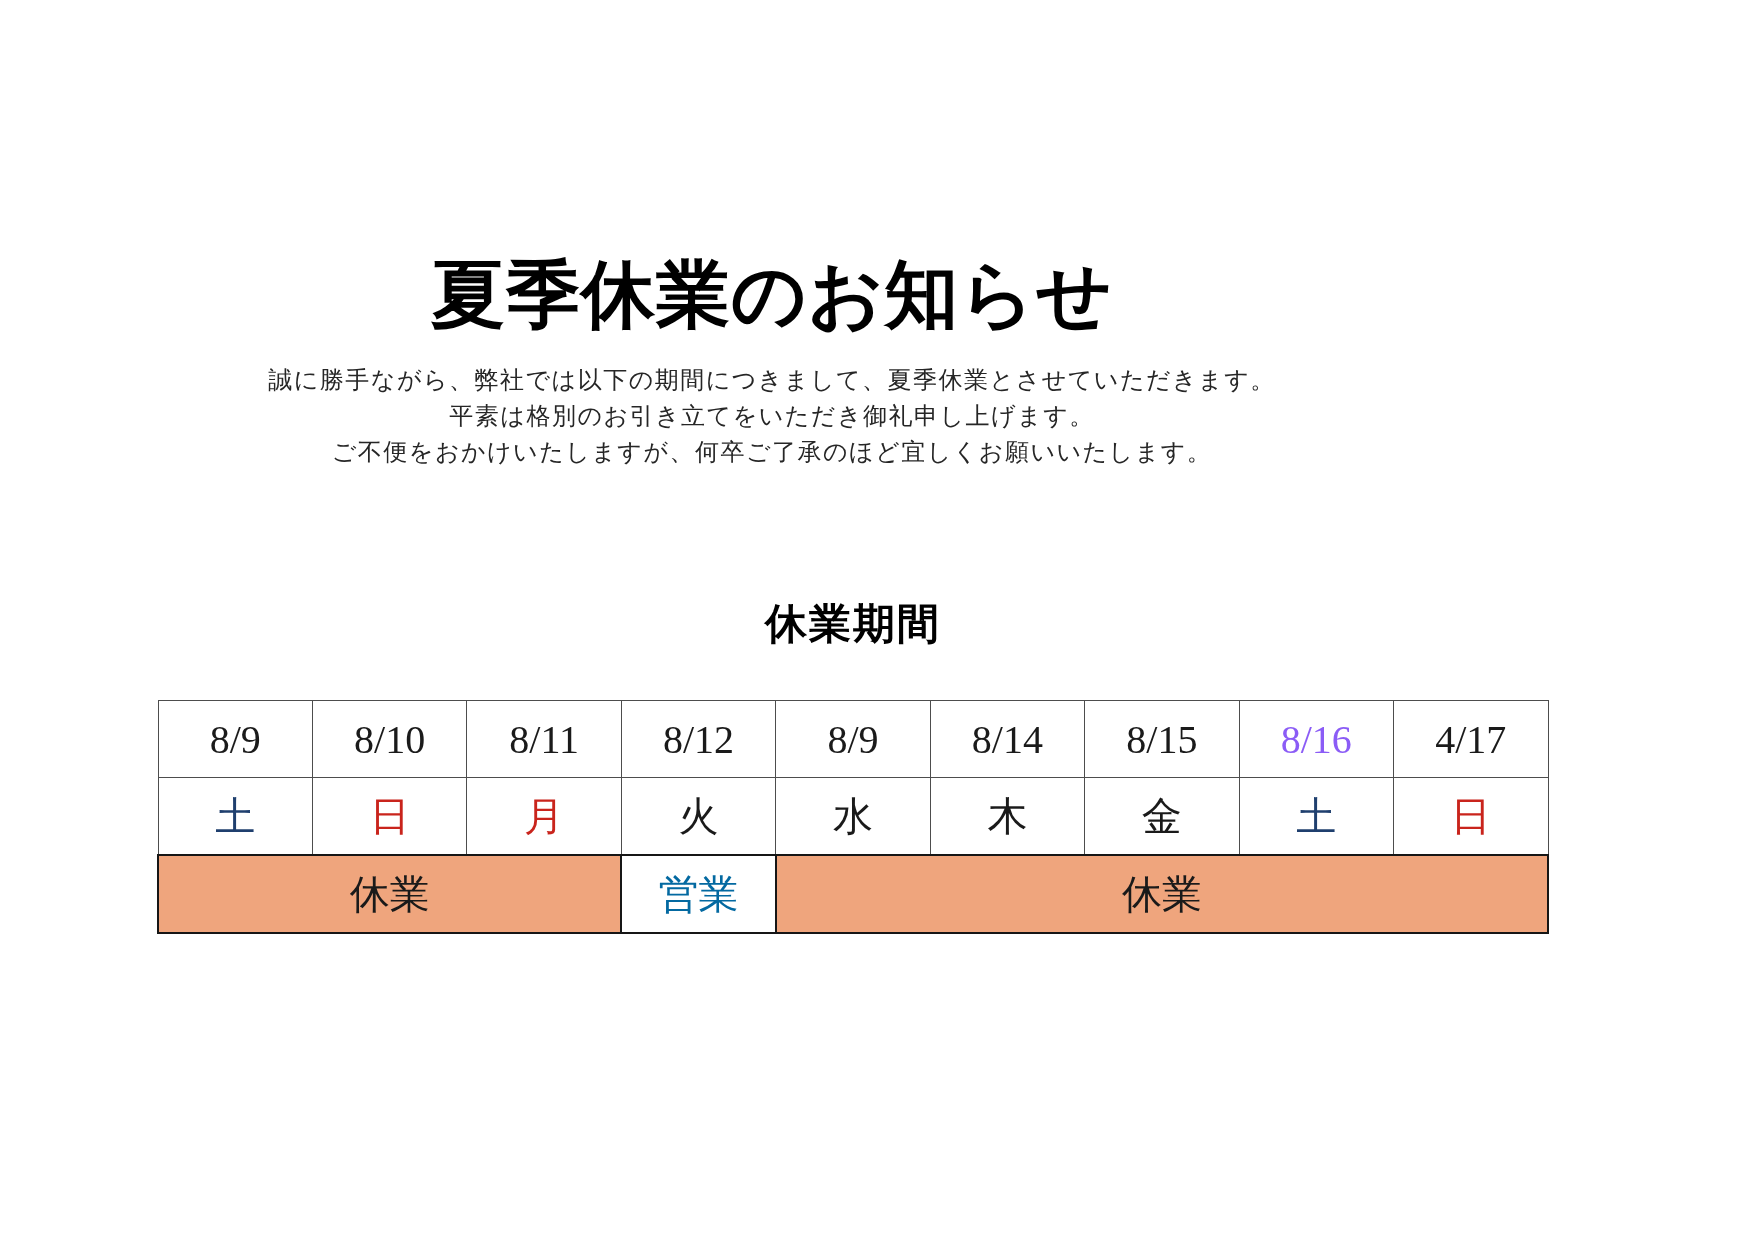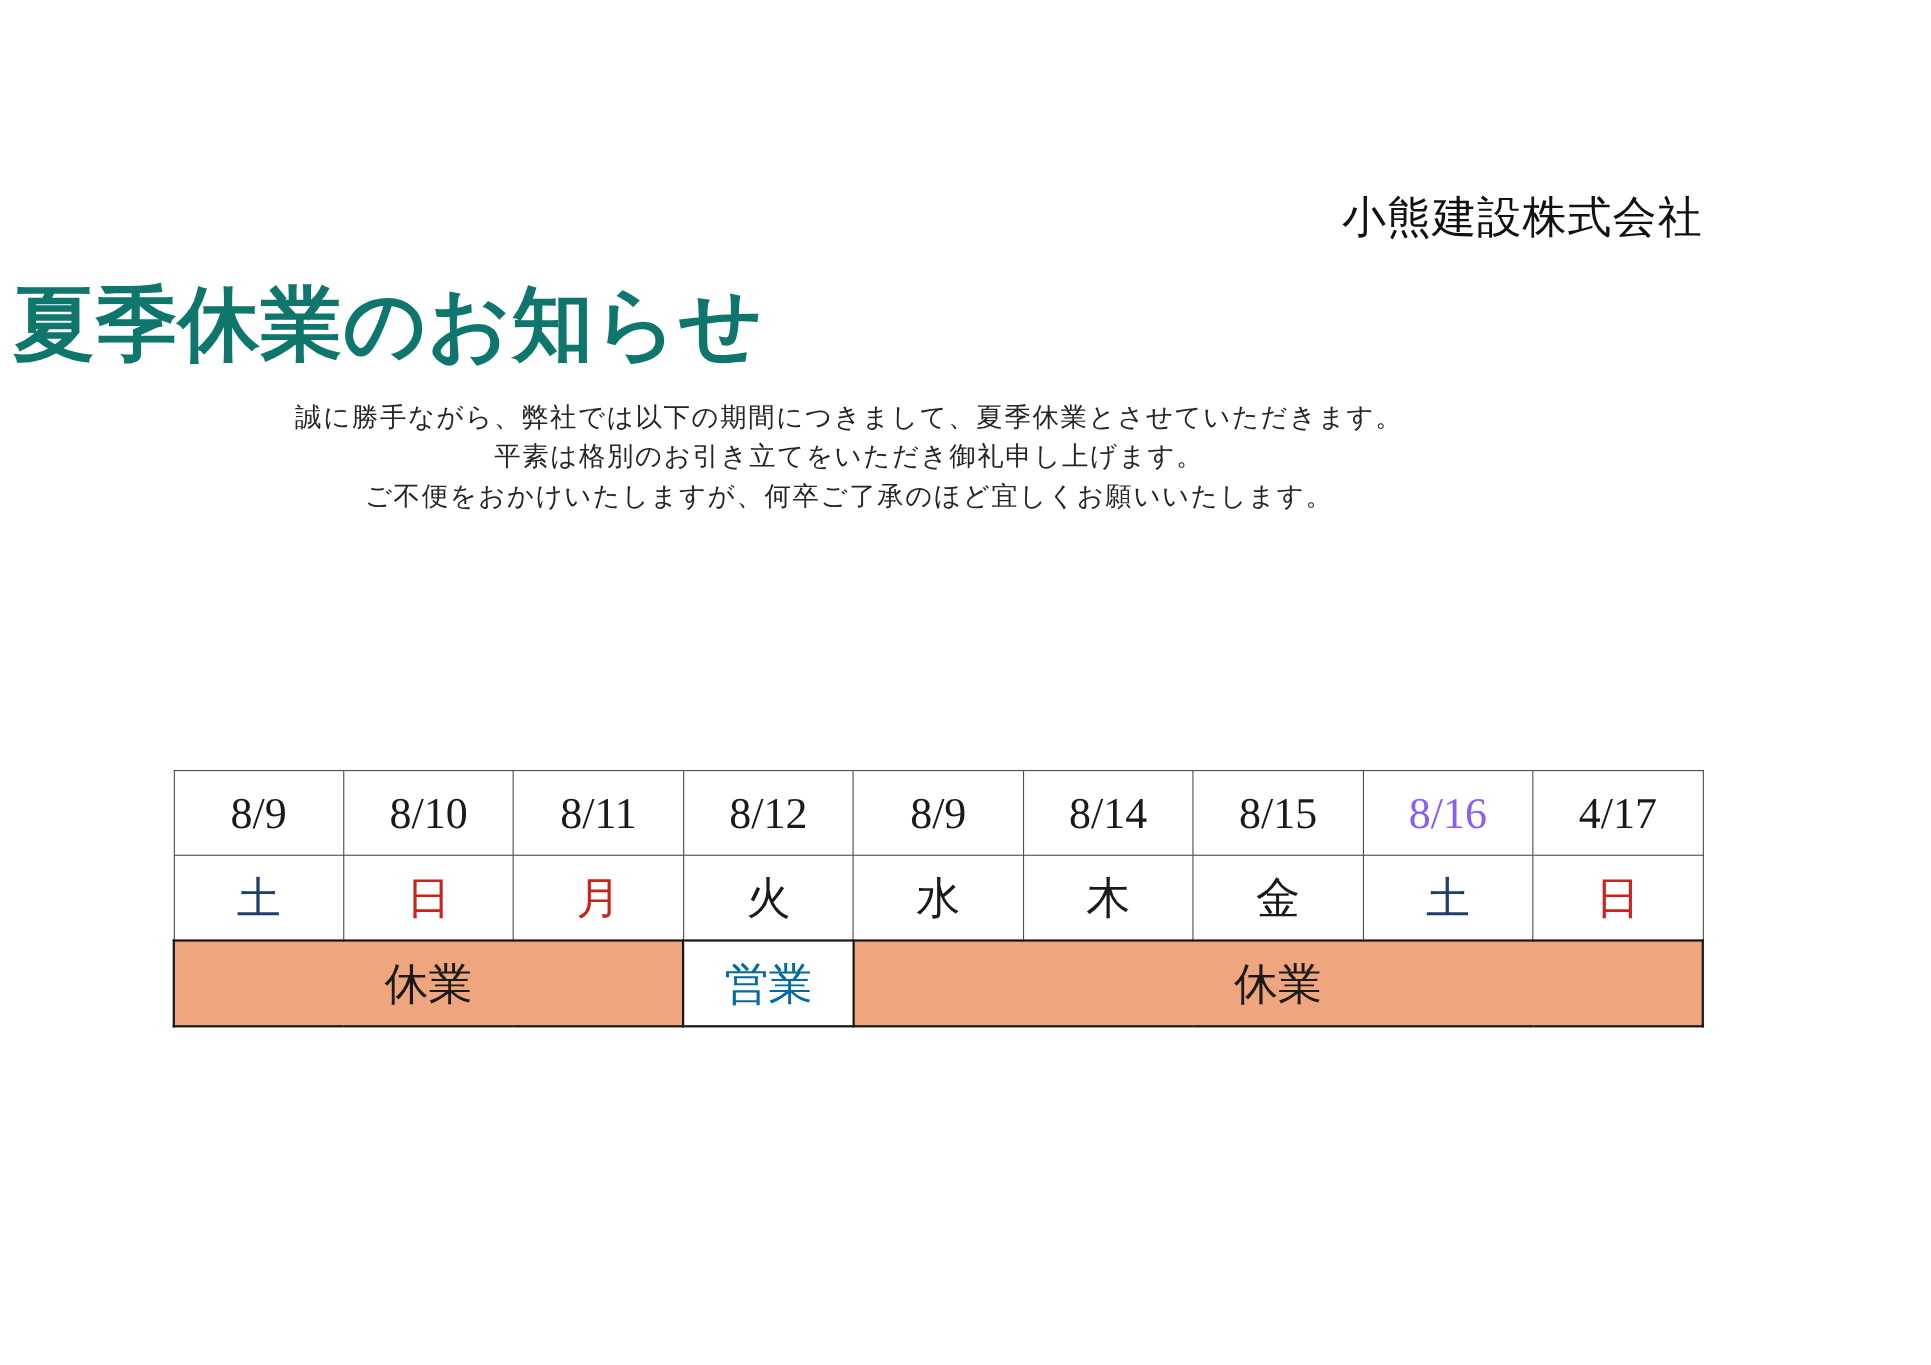--- a/index.html
+++ b/index.html
@@ -23,27 +23,27 @@
     width: 1548px;
     text-align: right;
     font-size: 40px;
     letter-spacing: 1px;
     color: #111111;
     white-space: nowrap;
   }
   .notice-title {
     position: absolute;
     top: 246px;
-    left: 12px;
+    left: 0;
     width: 1544px;
-    text-align: left;
+    text-align: center;
     font-size: 74px;
     font-weight: bold;
     letter-spacing: 1px;
-    color: #0f766e;
+    color: #000000;
     white-space: nowrap;
   }
   .greeting {
     position: absolute;
     top: 362px;
     left: 0;
     width: 1544px;
     text-align: center;
     font-size: 24px;
     line-height: 36px;
@@ -81,30 +81,30 @@
   .schedule-table tr.status-row td {
     border: 2px solid #161616;
     font-size: 40px;
   }
 </style>
 </head>
 <body>
 
 <div class="page">
 
-  <div class="company-name">小熊建設株式会社</div>
 
   <div class="notice-title">夏季休業のお知らせ</div>
 
   <div class="greeting">
     <div>誠に勝手ながら、弊社では以下の期間につきまして、夏季休業とさせていただきます。</div>
     <div>平素は格別のお引き立てをいただき御礼申し上げます。</div>
     <div>ご不便をおかけいたしますが、何卒ご了承のほど宜しくお願いいたします。</div>
   </div>
 
+  <div class="schedule-heading">休業期間</div>
 
   <table class="schedule-table">
     <tbody>
       <tr>
           <td style="color: rgb(26, 26, 26);">8/9</td>
           <td style="color: rgb(26, 26, 26); margin-left: 16px;">8/10</td>
           <td style="color: rgb(26, 26, 26);">8/11</td>
           <td style="color: rgb(26, 26, 26);">8/12</td>
           <td style="color: rgb(26, 26, 26);">8/9</td>
           <td style="color: rgb(26, 26, 26);">8/14</td>

